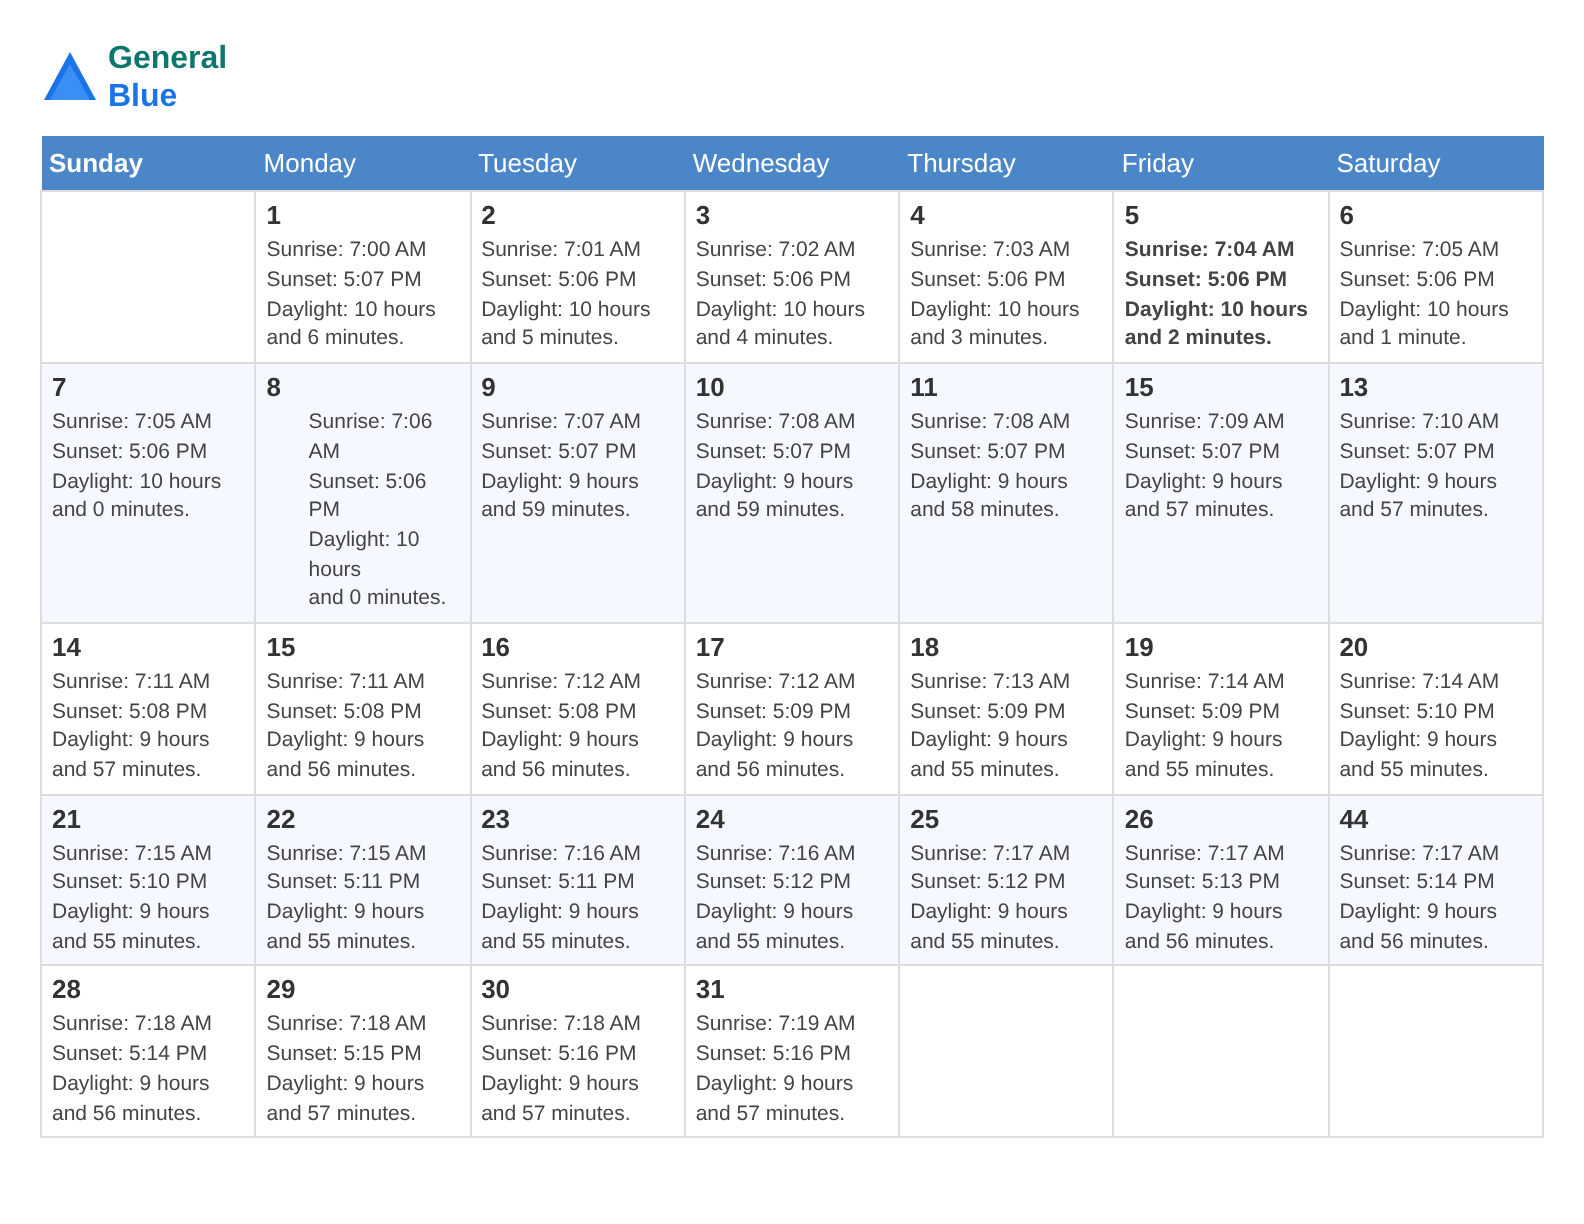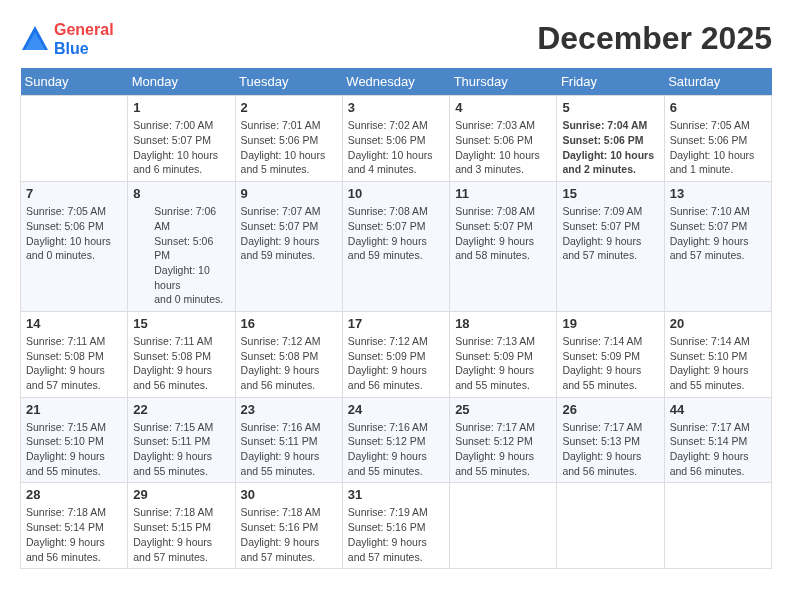--- a/index.html
+++ b/index.html
@@ -19,21 +19,21 @@
     .logo {
       display: flex;
       align-items: center;
       gap: 4px;
     }
     .logo-text {
       font-size: 16px;
       font-weight: bold;
       line-height: 1.2;
     }
-    .logo-general { color: #ef4444; }
+    .logo-general { color: #0f766e; }
     .logo-blue { color: #1a73e8; }
     .logo-icon {
       width: 30px;
       height: 30px;
     }
     .title-block {
       text-align: right;
     }
     .month-title {
       font-size: 32px;
@@ -78,38 +78,37 @@
     }
     .empty-cell {
       background: #f9f9f9;
     }
     tr:nth-child(even) td {
       background-color: #f5f8ff;
     }
     tr:nth-child(odd) td {
       background-color: #fff;
     }
-    th:first-child { border-radius: 0; }
+    th:first-child { border-radius: 0; font-weight: bold; }
   </style>
 </head>
 <body>
 
 <div class="header">
   <div class="logo">
     <svg class="logo-icon" viewBox="0 0 30 30">
       <polygon points="15,2 28,26 2,26" fill="#1a73e8"></polygon>
       <polygon points="15,8 25,26 5,26" fill="#5aabff" opacity="0.5"></polygon>
     </svg>
     <div class="logo-text">
       <span class="logo-general">General</span><br>
       <span class="logo-blue">Blue</span>
     </div>
   </div>
   <div class="title-block">
-    <div class="month-title">December 2025</div>
   </div>
 </div>
 
 <table>
   <thead>
     <tr>
     <th>Sunday</th>
         <th>Monday</th>
         <th>Tuesday</th>
         <th>Wednesday</th>

